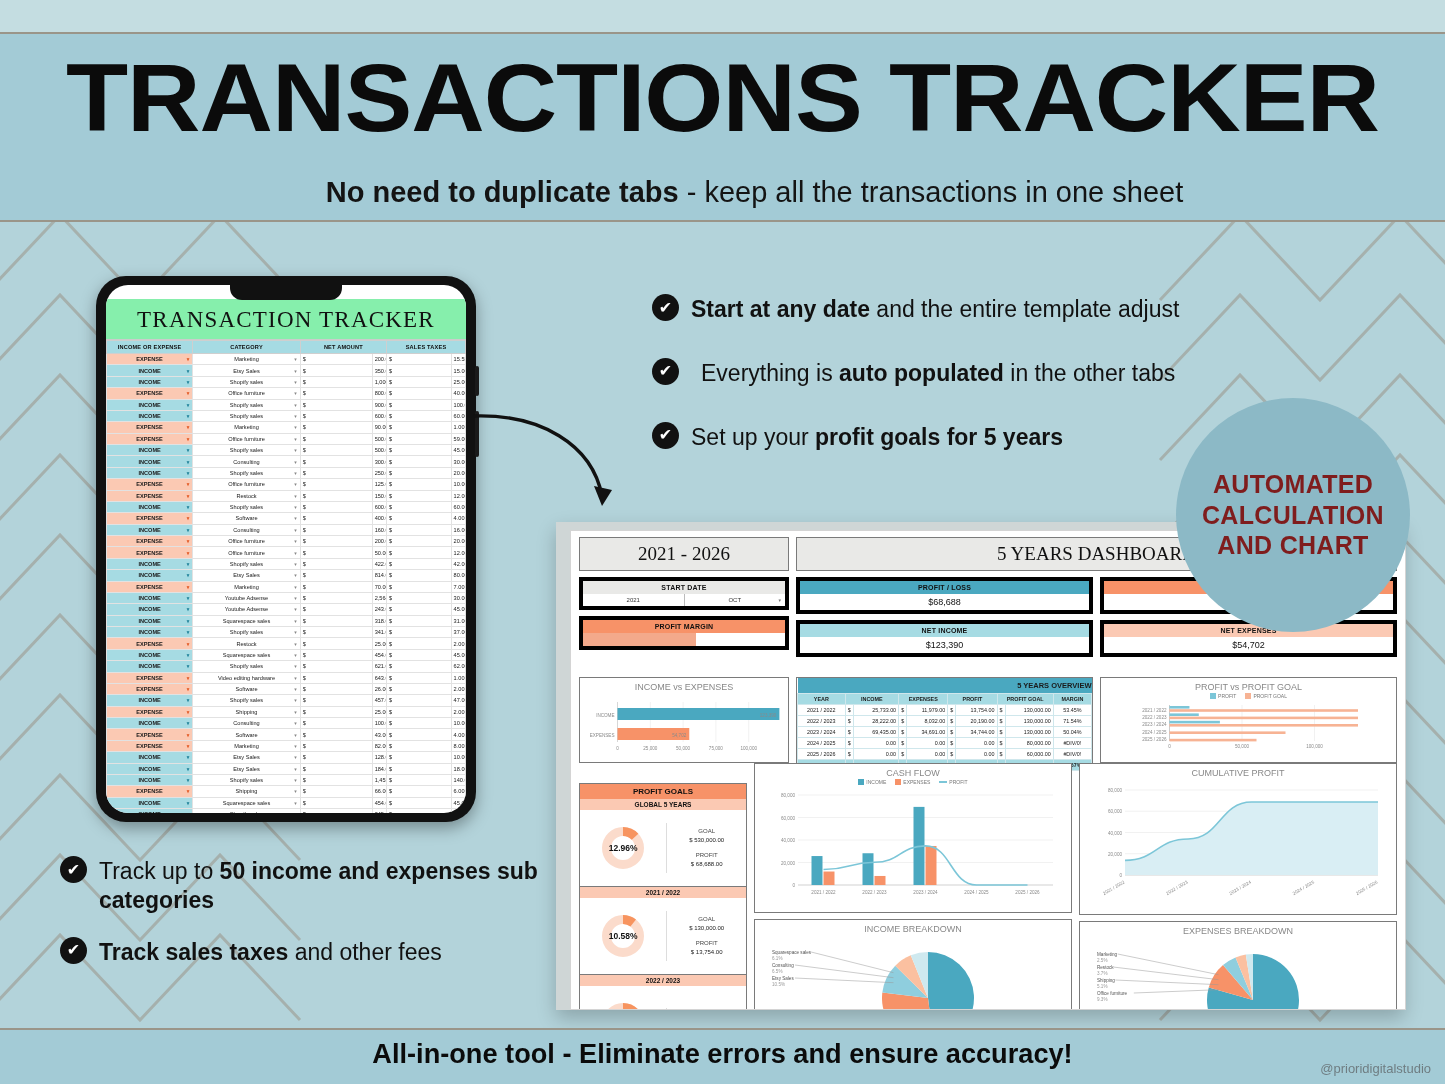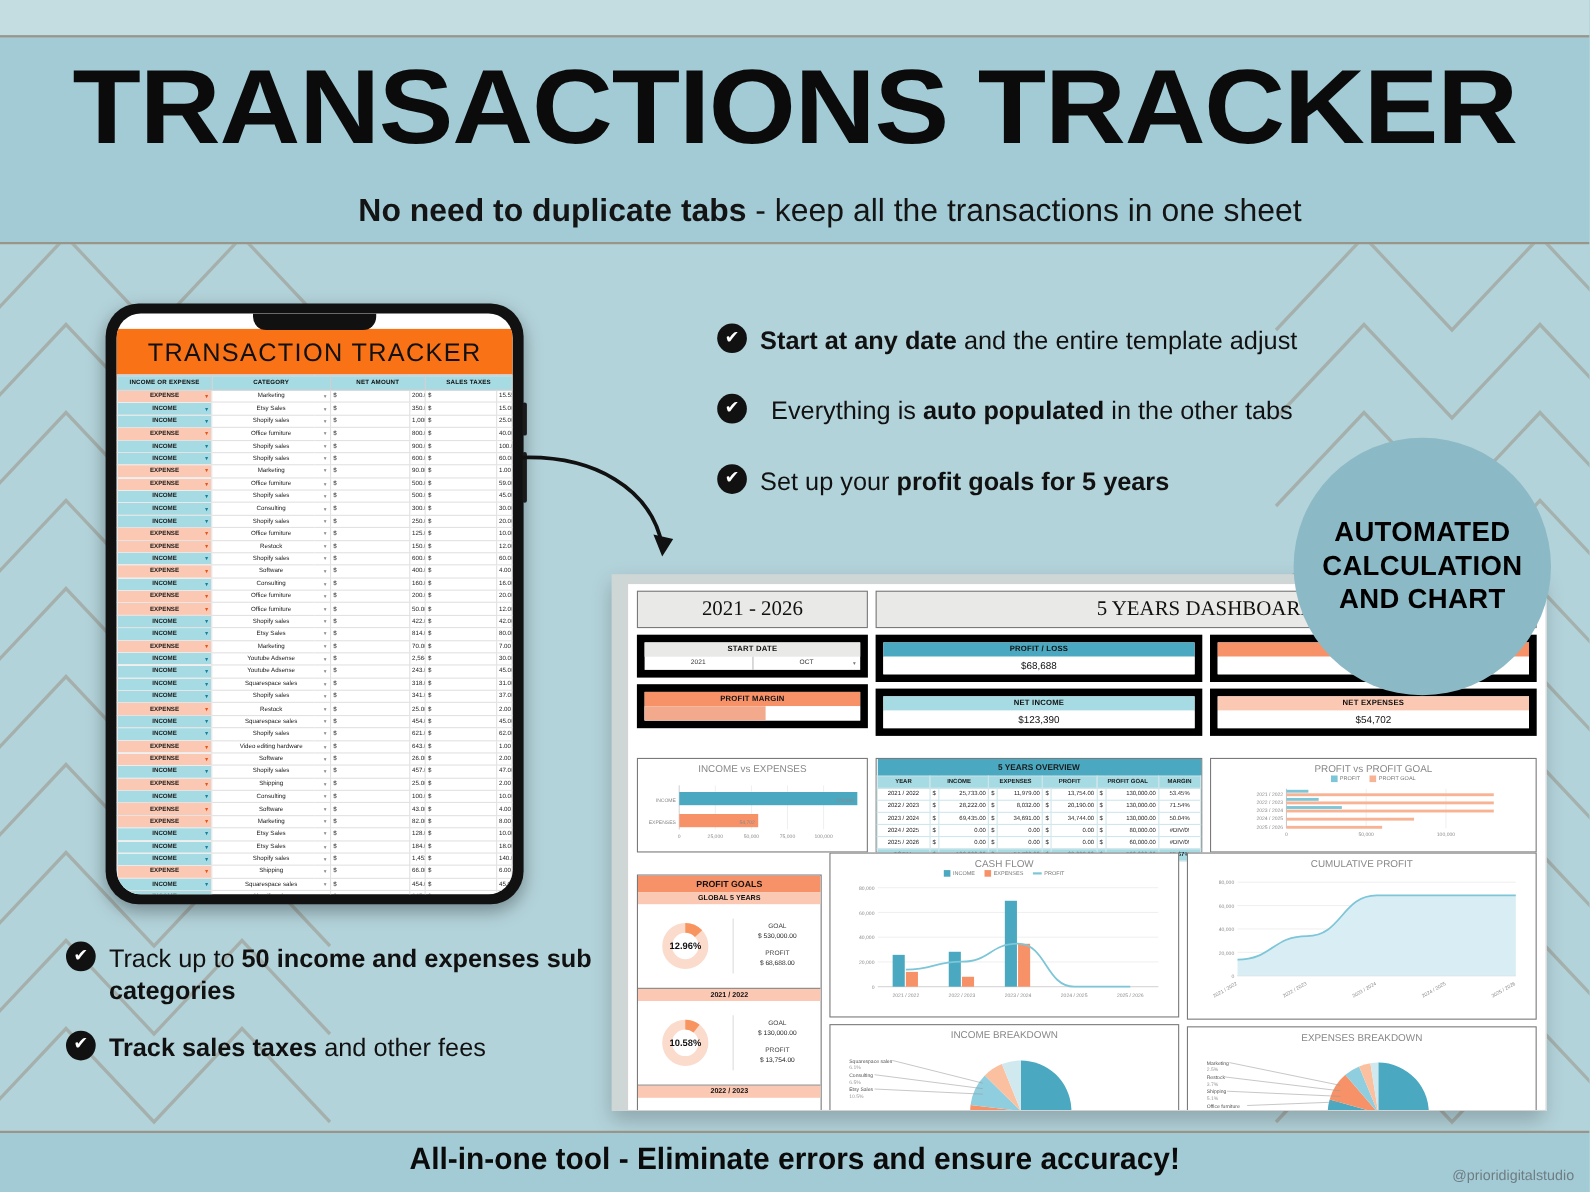--- a/index.html
+++ b/index.html
@@ -64,23 +64,23 @@
     width:100%; height:100%; background:#fff; border-radius:22px; overflow:hidden;
     position:relative;
   }
   .notch {
     position:absolute; top:0; left:50%; transform:translateX(-50%);
     width:112px; height:15px; background:#111; border-radius:0 0 12px 12px; z-index:5;
   }
   .side-btn { position:absolute; right:-3px; background:#1a1a1a; width:4px; border-radius:2px; }
 
   .sheet-title {
-    text-align:center; font-family:Liberation Sans, sans-serif;
+    text-align:center; font-family:Liberation Serif, serif;
     font-size:23px; letter-spacing:1.2px; padding:8px 0 6px;
-    background:#f97316; border-bottom:1px solid #ccc; color:#111;
+    background:#86efac; border-bottom:1px solid #ccc; color:#111;
     margin-top:14px;
   }
   table.sheet { width:100%; border-collapse:collapse; table-layout:fixed; }
   table.sheet th {
     background:#a6dbe3; font-size:5.6px; font-weight:700; color:#0d0d0d;
     padding:3px 0; border:0.5px solid #cfcfcf; letter-spacing:.2px;
   }
   table.sheet td {
     font-size:5.6px; padding:2.2px 2px; border:0.5px solid #e2e2e2; color:#1a1a1a;
     white-space:nowrap; overflow:hidden;
@@ -112,21 +112,21 @@
 
   .bullets-left { position:absolute; left:60px; top:856px; z-index:5; width:520px; }
   .bullets-left .bullet { margin-bottom:22px; }
   .bullets-left .btext { font-size:23px; }
 
   
   .badge {
     position:absolute; left:1176px; top:398px; width:234px; height:234px;
     border-radius:50%; background:#8cb9c6; z-index:7;
     display:flex; flex-direction:column; align-items:center; justify-content:center;
-    color:#000000; font-weight:700; font-size:25px; line-height:1.22; text-align:center;
+    color:#7f1d1d; font-weight:700; font-size:25px; line-height:1.22; text-align:center;
     letter-spacing:.3px;
   }
 
   
   .dash-shadow {
     position:absolute; left:556px; top:522px; width:848px; height:488px;
     background:#cfd6d6; z-index:3; box-shadow:0 8px 18px rgba(0,0,0,.22);
   }
   .dashboard {
     position:absolute; left:570px; top:530px; width:836px; height:480px;
@@ -139,21 +139,21 @@
     height:34px; width:210px; background:#e9e9e7; border:1px solid #7a7a7a;
     display:flex; align-items:center; justify-content:center;
     font-family:"Liberation Serif", serif; font-size:19px; color:#111;
   }
   .hdr-dash {
     height:34px; flex:1; background:#e9e9e7; border:1px solid #7a7a7a;
     display:flex; align-items:center; justify-content:center;
     font-family:"Liberation Serif", serif; font-size:19px; color:#111;
   }
 
-  .kpi { width:210px; border:7px solid #000000; margin-top:6px; }
+  .kpi { width:210px; border:4px solid #000000; margin-top:6px; }
   .kpi-head { font-size:7px; font-weight:700; text-align:center; padding:3px 0; color:#111; letter-spacing:.2px; }
   .kpi-val { font-size:9px; text-align:center; padding:3px 0; background:#fff; color:#111; }
   .h-teal { background:#4aa8c0; }
   .h-teal-l { background:#a6dbe3; }
   .h-orange { background:#f79268; }
   .h-orange-l { background:#fbc9b3; }
   .h-grey { background:#e9e9e7; }
 
   .startdate-row { display:flex; font-size:6px; }
   .startdate-row > div { flex:1; border-right:1px solid #bbb; text-align:center; padding:3px 0; color:#333; }
@@ -162,21 +162,21 @@
 
   .bar-track { height:13px; background:#fff; }
   .bar-fill { height:100%; background:#f3a98b; }
 
   .panel { border:1px solid #7a7a7a; background:#fff; margin-top:20px; }
   .panel-title { text-align:center; font-size:9px; color:#888; padding:4px 0 2px; }
 
   
   table.ovw { width:100%; border-collapse:collapse; }
   table.ovw th, table.ovw td { font-size:5.4px; padding:2px 2px; border:0.4px solid #cfe7ec; color:#1a1a1a; }
-  table.ovw .t-head th { background:#4aa8c0; font-size:7.5px; font-weight:700; padding:3px 0; text-align:center; border:0; }
+  table.ovw .t-head th { background:#4aa8c0; font-size:7.5px; font-weight:700; padding:3px 0; text-align:right; border:0; }
   table.ovw .c-head th { background:#a6dbe3; font-weight:700; text-align:center; font-size:5.4px; }
   table.ovw td.r { text-align:right; }
   table.ovw td.c { text-align:center; }
   table.ovw td.s { text-align:left; width:8px; }
   table.ovw tr.total td { background:#a6dbe3; font-weight:700; }
 
   
   .pg-head { background:#f79268; text-align:center; font-size:8px; font-weight:700; padding:3px 0; color:#111; }
   .pg-sub  { background:#fbc9b3; text-align:center; font-size:6.5px; font-weight:700; padding:2px 0; color:#111; }
   .pg-body { display:flex; align-items:center; height:77px; border-bottom:1px solid #7a7a7a; }

